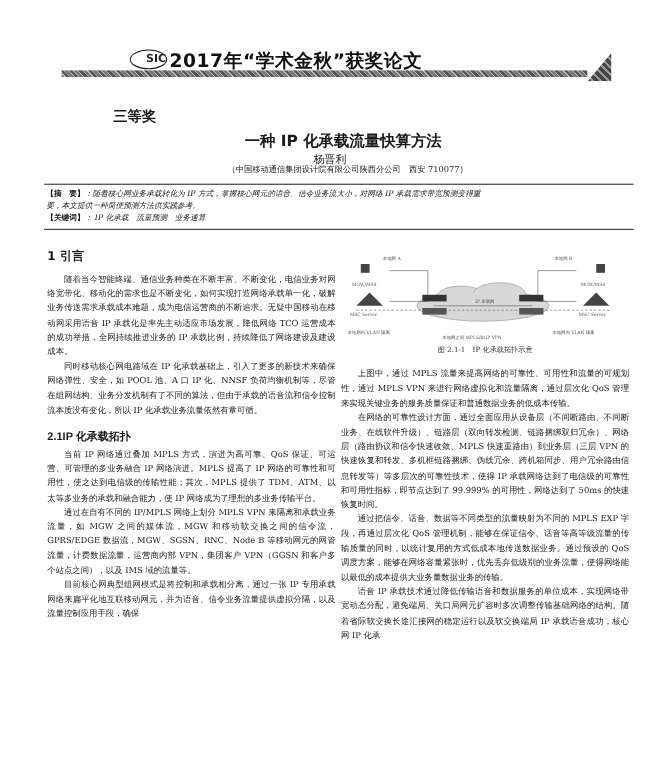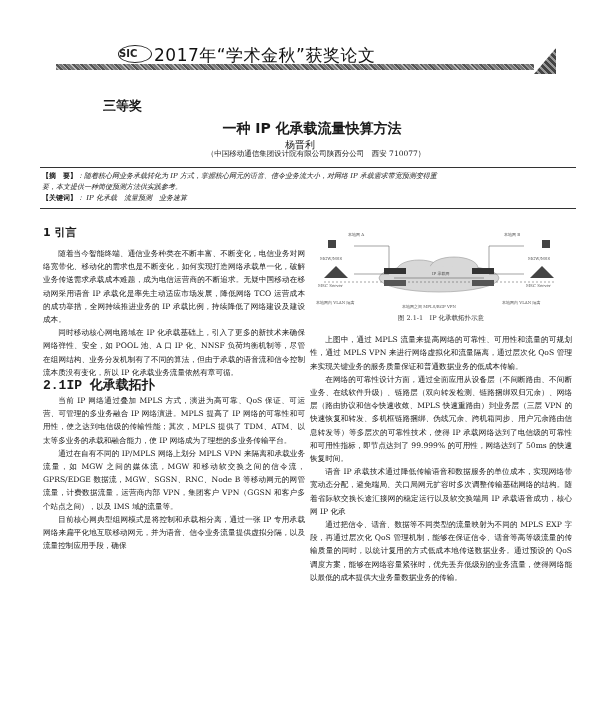--- a/index.html
+++ b/index.html
@@ -1,43 +1,43 @@
 <!DOCTYPE html>
 <html><head>
 <meta charset="utf-8">
 <style>
   html, body { margin: 0; padding: 0; background: #ffffff; }
   body { width: 600px; height: 710px; position: relative; overflow: hidden;
          font-family: "DejaVu Serif", "Liberation Serif", serif; color: #1a1a1a; }
   .banner { position: absolute; left: 56px; top: 44px; width: 500px; height: 26px; }
   .banner-title { position: absolute; left: 98px; top: 0; font-family: "DejaVu Sans", sans-serif;
-    font-weight: normal; font-size: 17px; letter-spacing: 0.5px; color: #111; white-space: nowrap; }
+    font-weight: bold; font-size: 17px; letter-spacing: 0.5px; color: #111; white-space: nowrap; }
   .sic-logo { position: absolute; left: 62px; top: 1px; width: 32px; height: 16px; border: 1.5px solid #222;
     border-radius: 50%; font-size: 10px; font-weight: bold; font-family: "DejaVu Sans", sans-serif;
-    text-align: left; line-height: 16px; color: #222; }
+    text-align: right; line-height: 16px; color: #222; }
   .banner-bar { position: absolute; left: 0; top: 20px; width: 478px; height: 6px;
     background: repeating-linear-gradient(45deg, #777 0 2px, #bbb 2px 3px, #555 3px 5px, #999 5px 6px); }
   .banner-x { position: absolute; left: 478px; top: 4px; width: 22px; height: 26px;
     background: repeating-linear-gradient(45deg, #444 0 3px, #999 3px 5px);
     clip-path: polygon(0 100%, 100% 0, 100% 100%); }
   .award { position: absolute; left: 103px; top: 97px; font-family: "DejaVu Sans", sans-serif;
     font-weight: bold; font-size: 13px; text-align: center; }
   .paper-title { position: absolute; left: 12px; width: 600px; top: 120px; text-align: center;
     font-family: "DejaVu Sans", sans-serif; font-weight: bold; font-size: 14px; }
   .author { position: absolute; left: 0; width: 600px; top: 138px; text-align: center; font-size: 10px; }
   .affil { position: absolute; left: 0; width: 600px; top: 149px; text-align: center; font-size: 7.5px; padding-left: 16px; }
   .abstract-box { position: absolute; left: 40px; top: 167px; width: 532px;
     border-top: 1.5px solid #333; border-bottom: 1.5px solid #333; padding: 3px 2px 4px 2px; }
   .abs-line { font-size: 7px; line-height: 11px; font-style: italic; }
   .abs-label { font-style: normal; font-weight: bold; font-family: "DejaVu Sans", sans-serif; text-align: center; }
   .col { position: absolute; top: 220px; width: 262px; font-size: 7.6px; line-height: 13.2px; text-align: justify; }
   .col-left { left: 43px; }
   .col-right { left: 310px; top: 218px; }
   .h1 { font-family: "DejaVu Sans", sans-serif; font-weight: bold; font-size: 11px; margin: 6px 0 7px 0; line-height: 14px; }
-  .h2 { font-family: Liberation Mono, monospace; font-weight: bold; font-size: 13px; margin: 0 0 2px 0; line-height: 13px; }
+  .h2 { font-family: Liberation Sans, sans-serif; font-weight: bold; font-size: 10px; margin: 12px 0 2px 0; line-height: 13px; }
   .para { text-indent: 2em; margin: 0; }
   .para-noind { margin: 0; }
   .figure { width: 250px; height: 82px; margin: 8px 0 2px 4px; position: relative; }
   .figcap { text-align: center; font-size: 6.5px; margin: 4px 0 8px 0; color: #333; }
   .fig-label { position: absolute; font-size: 4px; color: #555; white-space: nowrap; }
 </style>
 </head>
 <body>
 
 <div class="banner">
@@ -111,15 +111,15 @@
     <span class="fig-label" style="left:4px; top:53px;">MSC Server</span>
     <span class="fig-label" style="left:214px; top:26px;">MGW/MSS</span>
     <span class="fig-label" style="left:212px; top:53px;">MSC Server</span>
     <span class="fig-label" style="left:2px; top:70px;">本地网内 VLAN 隔离</span>
     <span class="fig-label" style="left:88px; top:74px;">本地网之间 MPLS/BGP VPN</span>
     <span class="fig-label" style="left:188px; top:70px;">本地网内 VLAN 隔离</span>
   </div>
   <div class="figcap">图 2.1-1　IP 化承载拓扑示意</div>
   <p class="para">上图中，通过 MPLS 流量来提高网络的可靠性、可用性和流量的可规划性，通过 MPLS VPN 来进行网络虚拟化和流量隔离，通过层次化 QoS 管理来实现关键业务的服务质量保证和普通数据业务的低成本传输。</p>
   <p class="para">在网络的可靠性设计方面，通过全面应用从设备层（不间断路由、不间断业务、在线软件升级）、链路层（双向转发检测、链路捆绑双归冗余）、网络层（路由协议和信令快速收敛、MPLS 快速重路由）到业务层（三层 VPN 的快速恢复和转发、多机框链路捆绑、伪线冗余、跨机箱同步、用户冗余路由信息转发等）等多层次的可靠性技术，使得 IP 承载网络达到了电信级的可靠性和可用性指标，即节点达到了 99.999% 的可用性，网络达到了 50ms 的快速恢复时间。</p>
+  <p class="para">通过把信令、话音、数据等不同类型的流量映射为不同的 MPLS EXP 字段，再通过层次化 QoS 管理机制，能够在保证信令、话音等高等级流量的传输质量的同时，以统计复用的方式低成本地传送数据业务。通过预设的 QoS 调度方案，能够在网络容量紧张时，优先丢弃低级别的业务流量，使得网络能以最低的成本提供大业务量数据业务的传输。</p>
   <p class="para">语音 IP 承载技术通过降低传输语音和数据服务的单位成本，实现网络带宽动态分配，避免端局、关口局网元扩容时多次调整传输基础网络的结构。随着省际软交换长途汇接网的稳定运行以及软交换端局 IP 承载语音成功，核心网 IP 化承</p>
-  <p class="para">通过把信令、话音、数据等不同类型的流量映射为不同的 MPLS EXP 字段，再通过层次化 QoS 管理机制，能够在保证信令、话音等高等级流量的传输质量的同时，以统计复用的方式低成本地传送数据业务。通过预设的 QoS 调度方案，能够在网络容量紧张时，优先丢弃低级别的业务流量，使得网络能以最低的成本提供大业务量数据业务的传输。</p>
 </div>
 
 </body></html>

